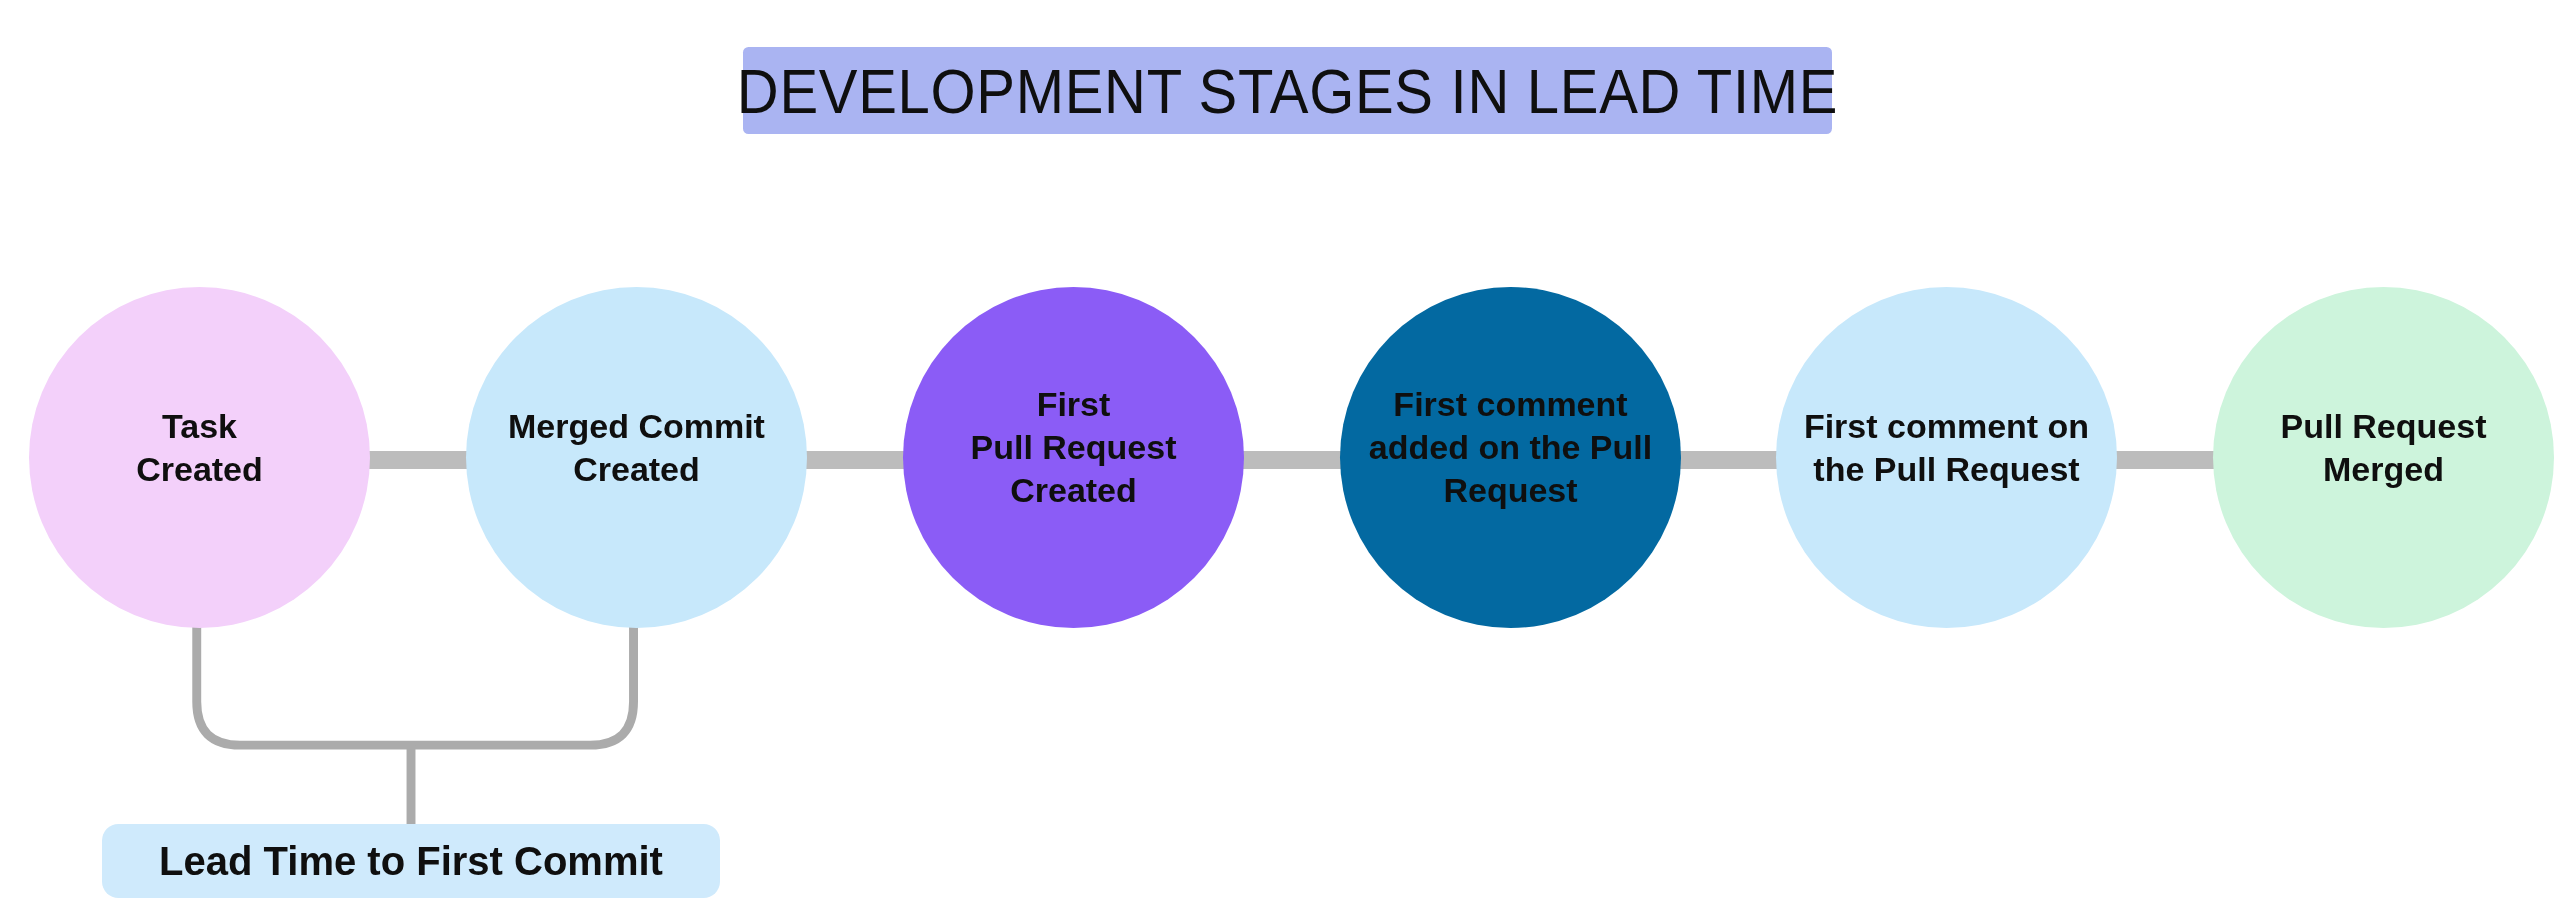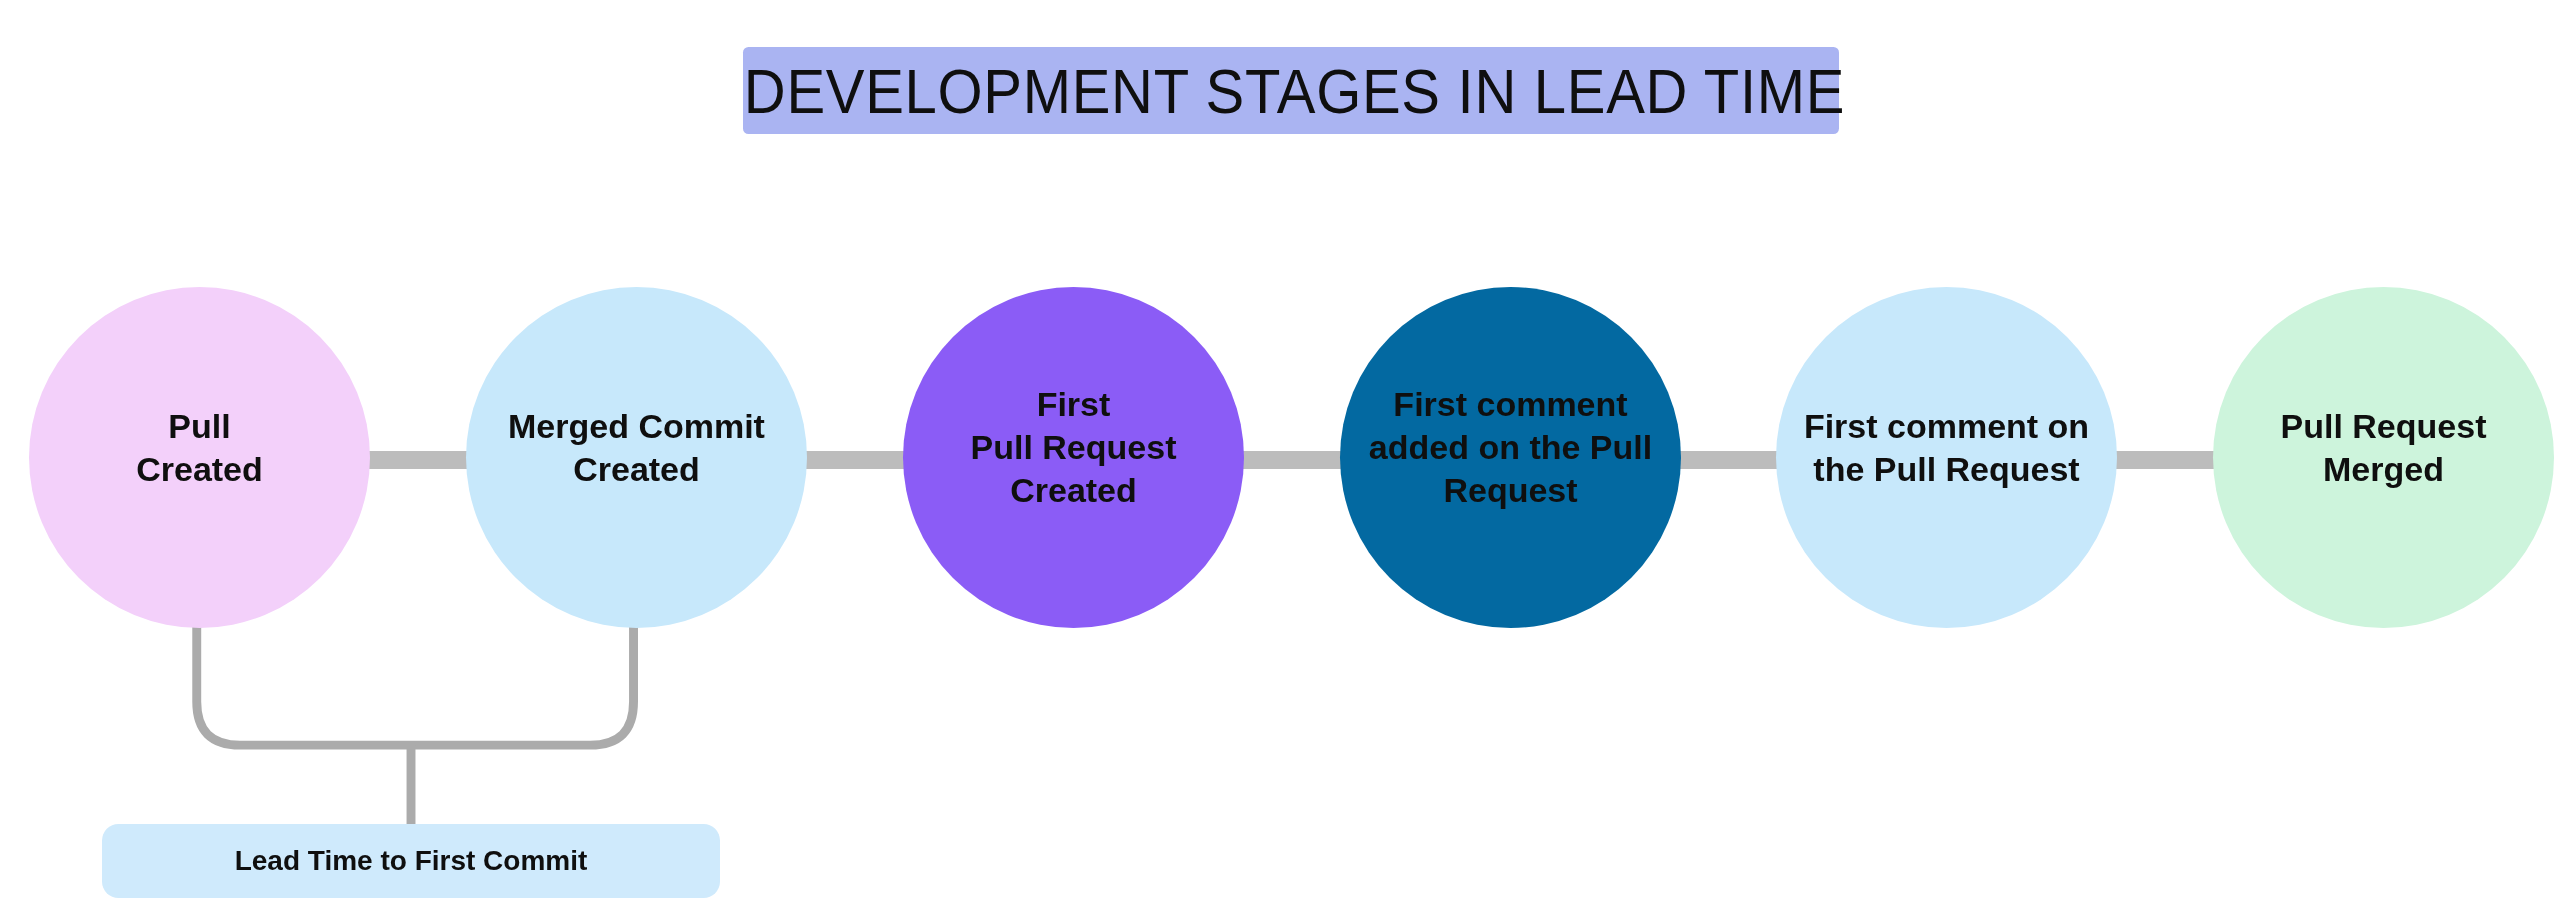--- a/index.html
+++ b/index.html
@@ -20,21 +20,20 @@
   .banner {
     position: absolute;
     left: 743px;
     top: 47px;
     width: 1089px;
     height: 87px;
     border-radius: 5.5px;
     display: flex;
     align-items: center;
     justify-content: center;
-    padding-left: 7px;
   }
   .banner span {
     font-size: 58px;
     font-weight: 500;
     letter-spacing: 0.7px;
     color: #0f0f0f;
     white-space: nowrap;
     transform: scaleY(1.08);
   }
   .connector {
@@ -79,21 +78,21 @@
     width: 618px;
     height: 74px;
     border-radius: 16.5px;
     display: flex;
     align-items: center;
     justify-content: center;
     z-index: 2;
   }
   .lead-label span {
     font-family: cursive, sans-serif;
-    font-size: 28px;
+    font-size: 40px;
     font-weight: 600;
     color: #0f0f0f;
     white-space: nowrap;
   }
 </style>
 </head>
 <body>
 
 <div class="canvas">
 
@@ -106,21 +105,21 @@
   <div class="connector" style="left: 1073px; background: rgb(188, 188, 188);"></div>
   <div class="connector" style="left: 1510px; background: rgb(188, 188, 188);"></div>
   <div class="connector" style="left: 1947px; background: rgb(188, 188, 188);"></div>
 
   <svg class="bracket-svg" viewBox="0 0 3750 1344" aria-hidden="true">
     <path d="M286,900 L286,1022 Q286,1085 349,1085 L859,1085 Q922,1085 922,1022 L922,900" fill="none" stroke="#ababab" stroke-width="13"></path>
     <path d="M598,1085 L598,1205" fill="none" stroke="#ababab" stroke-width="13"></path>
   </svg>
 
   <div class="circle" style="left: 29px; background: rgb(243, 208, 250);">
-    <span class="clabel">Pull
+    <span class="clabel">Task
 Created</span>
   </div>
   <div class="circle" style="left: 466px; background: rgb(199, 232, 251);">
     <span class="clabel">Merged Commit
 Created</span>
   </div>
   <div class="circle" style="left: 903px; background: #8b5cf6;">
     <span class="clabel">First
 Pull Request
 Created</span>

